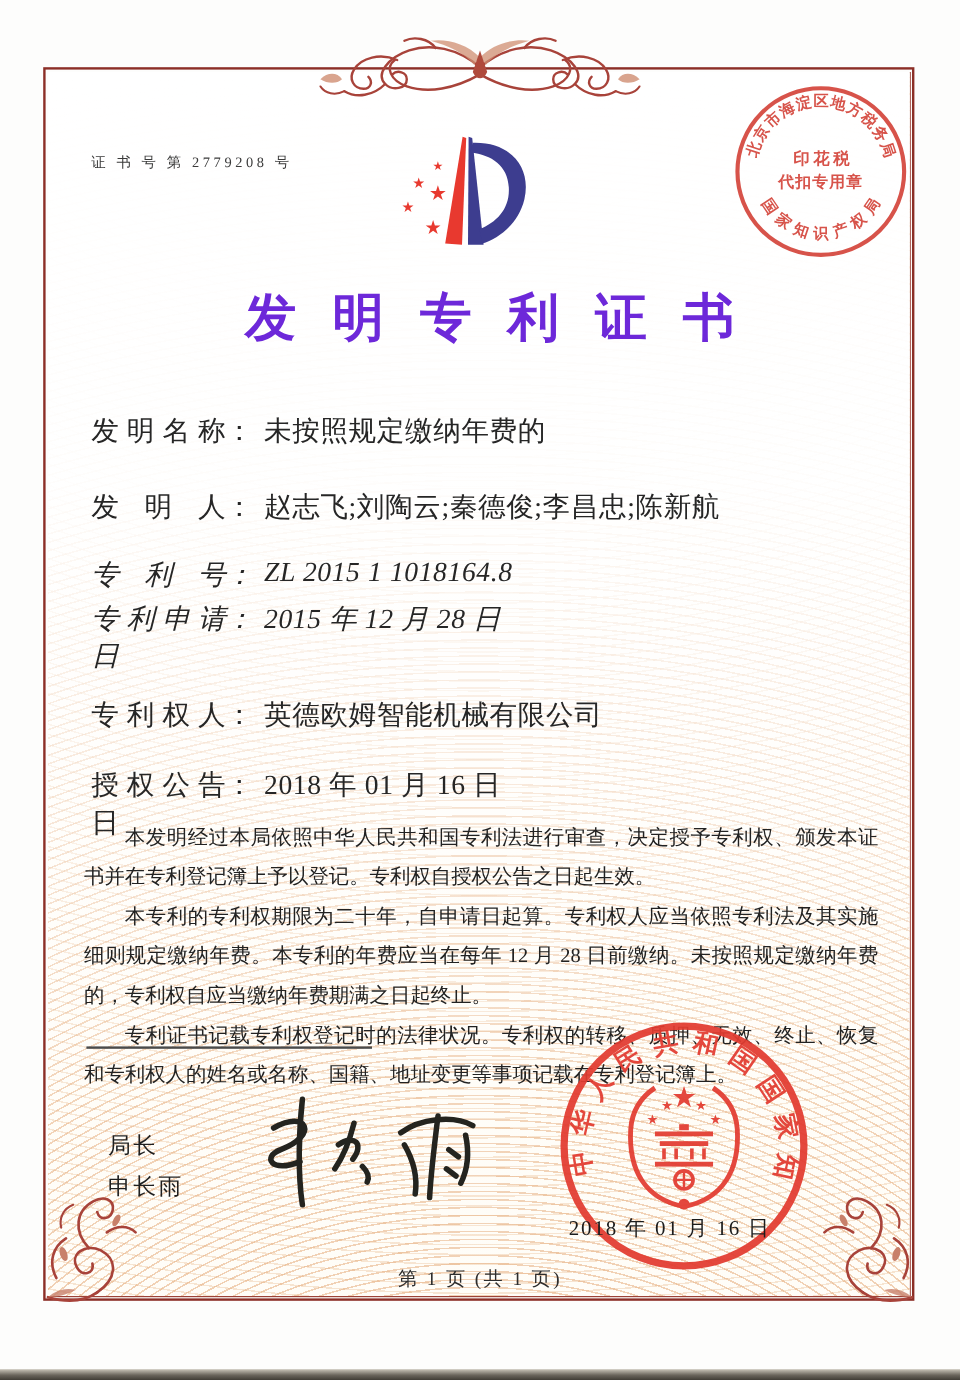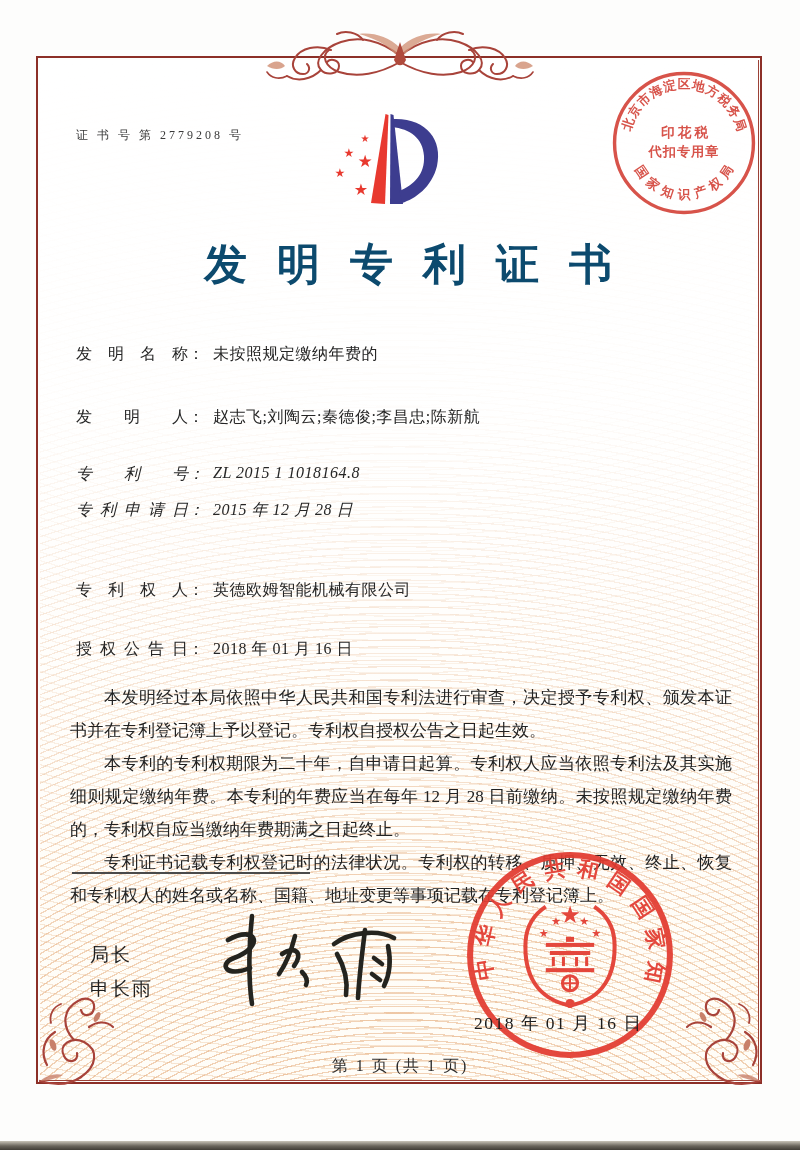--- a/index.html
+++ b/index.html
@@ -27,24 +27,24 @@
   .orn{position:absolute;z-index:2;}
   .orn-top{left:263px;top:26px;width:274px;height:64px;}
   .orn-bl{left:37px;top:993px;width:82px;height:94px;}
   .orn-br{left:681px;top:993px;width:82px;height:94px;transform:scaleX(-1);}
   
   .cert-no{position:absolute;left:76px;top:127px;font-size:12px;letter-spacing:3px;color:#3a3a3a;z-index:3;}
   .logo{position:absolute;left:322px;top:92px;width:150px;height:130px;z-index:3;}
   .tax-stamp{position:absolute;left:611px;top:70px;width:146px;height:146px;z-index:3;opacity:.92;}
   .title{
     position:absolute;left:16px;right:0;top:236px;text-align:center;z-index:3;
-    font-size:43px;font-weight:700;letter-spacing:30px;text-indent:30px;color:#0c4a6e;
-  }
-  
-  .field-row{position:absolute;left:76px;z-index:3;font-size:16px;display:flex;color:#262626;}
+    font-size:43px;font-weight:700;letter-spacing:30px;text-indent:30px;color:#6d28d9;
+  }
+  
+  .field-row{position:absolute;left:76px;z-index:3;font-size:23px;display:flex;color:#262626;}
   .field-label{width:112px;display:inline-block;text-align:justify;text-align-last:justify;text-justify:inter-character;}
   .field-colon{margin-right:9px;}
   .field-value{letter-spacing:.5px;white-space:nowrap;}
   .fr0{top:344px;} .fr1{top:407px;} .fr2{top:464px;font-style:italic;} .fr3{top:500px;font-style:italic;} .fr4{top:580px;} .fr5{top:639px;}
   
   .body-text{position:absolute;left:70px;top:681px;width:662px;z-index:3;
     font-size:17px;line-height:33px;text-align:justify;color:#222;}
   .body-text p{margin:0;text-indent:2em;}
   
   .sig-rule{position:absolute;left:72px;top:872px;width:238px;height:2px;background:#4a4a4a;z-index:3;}

